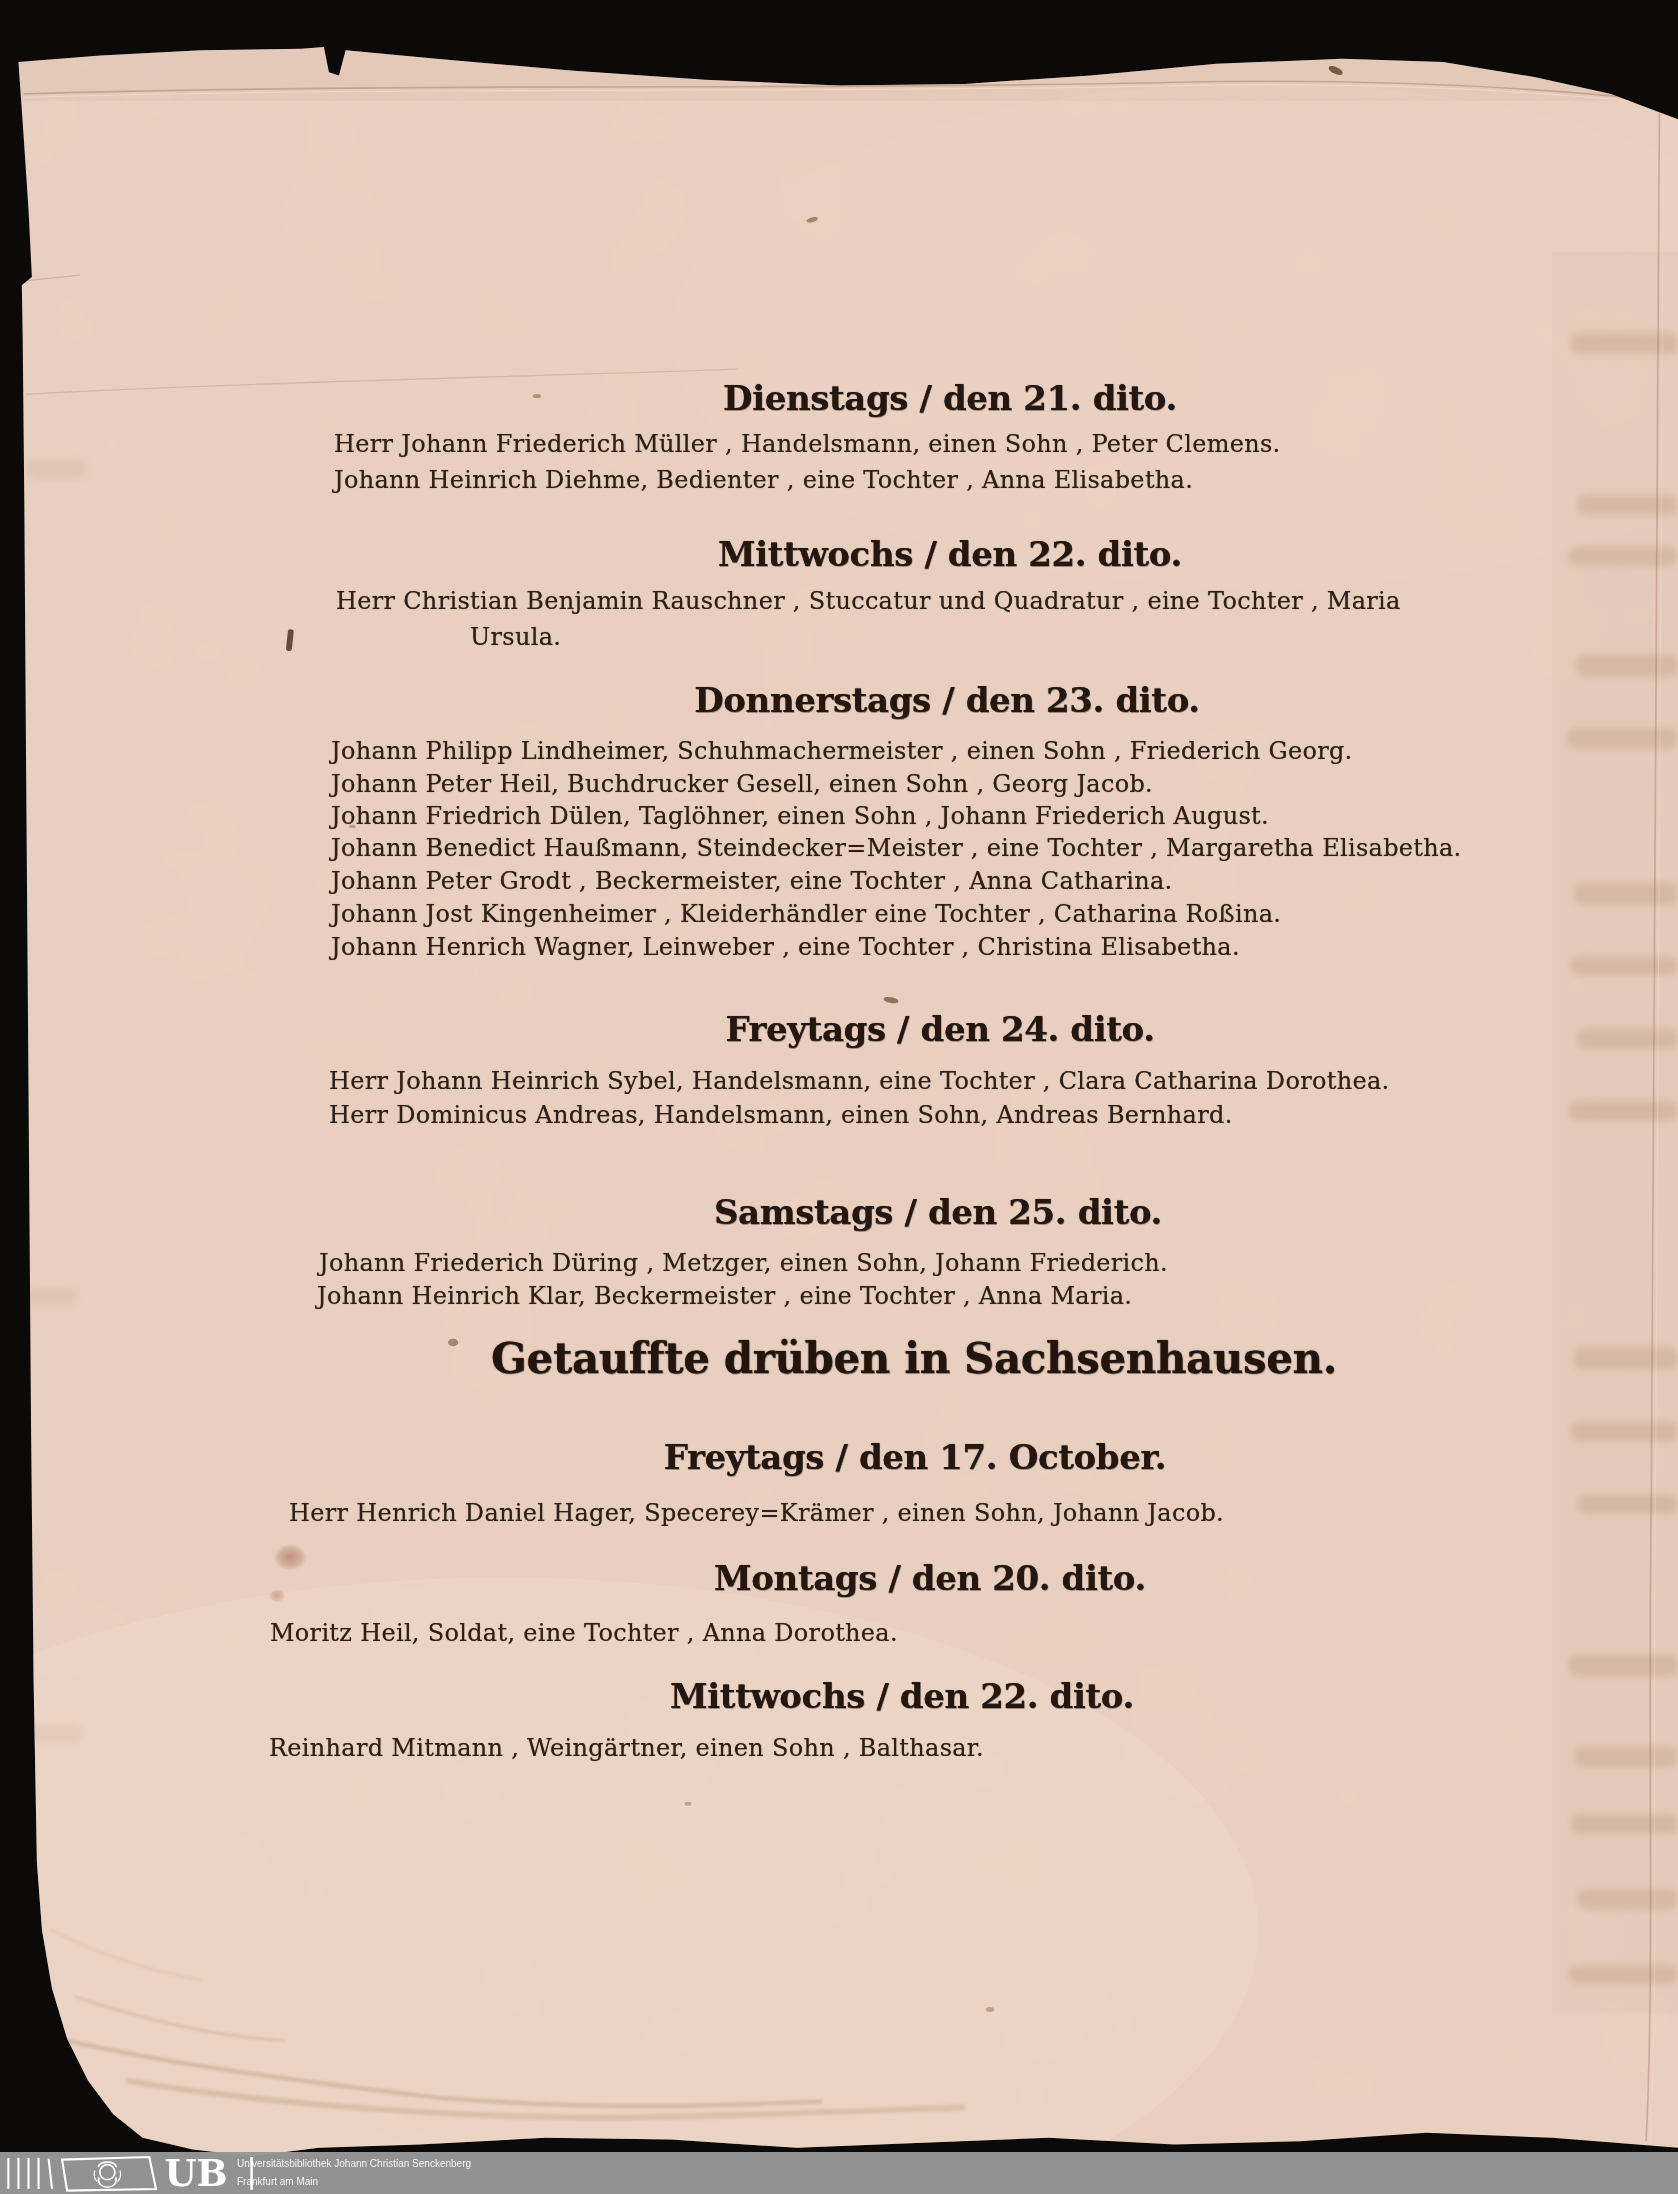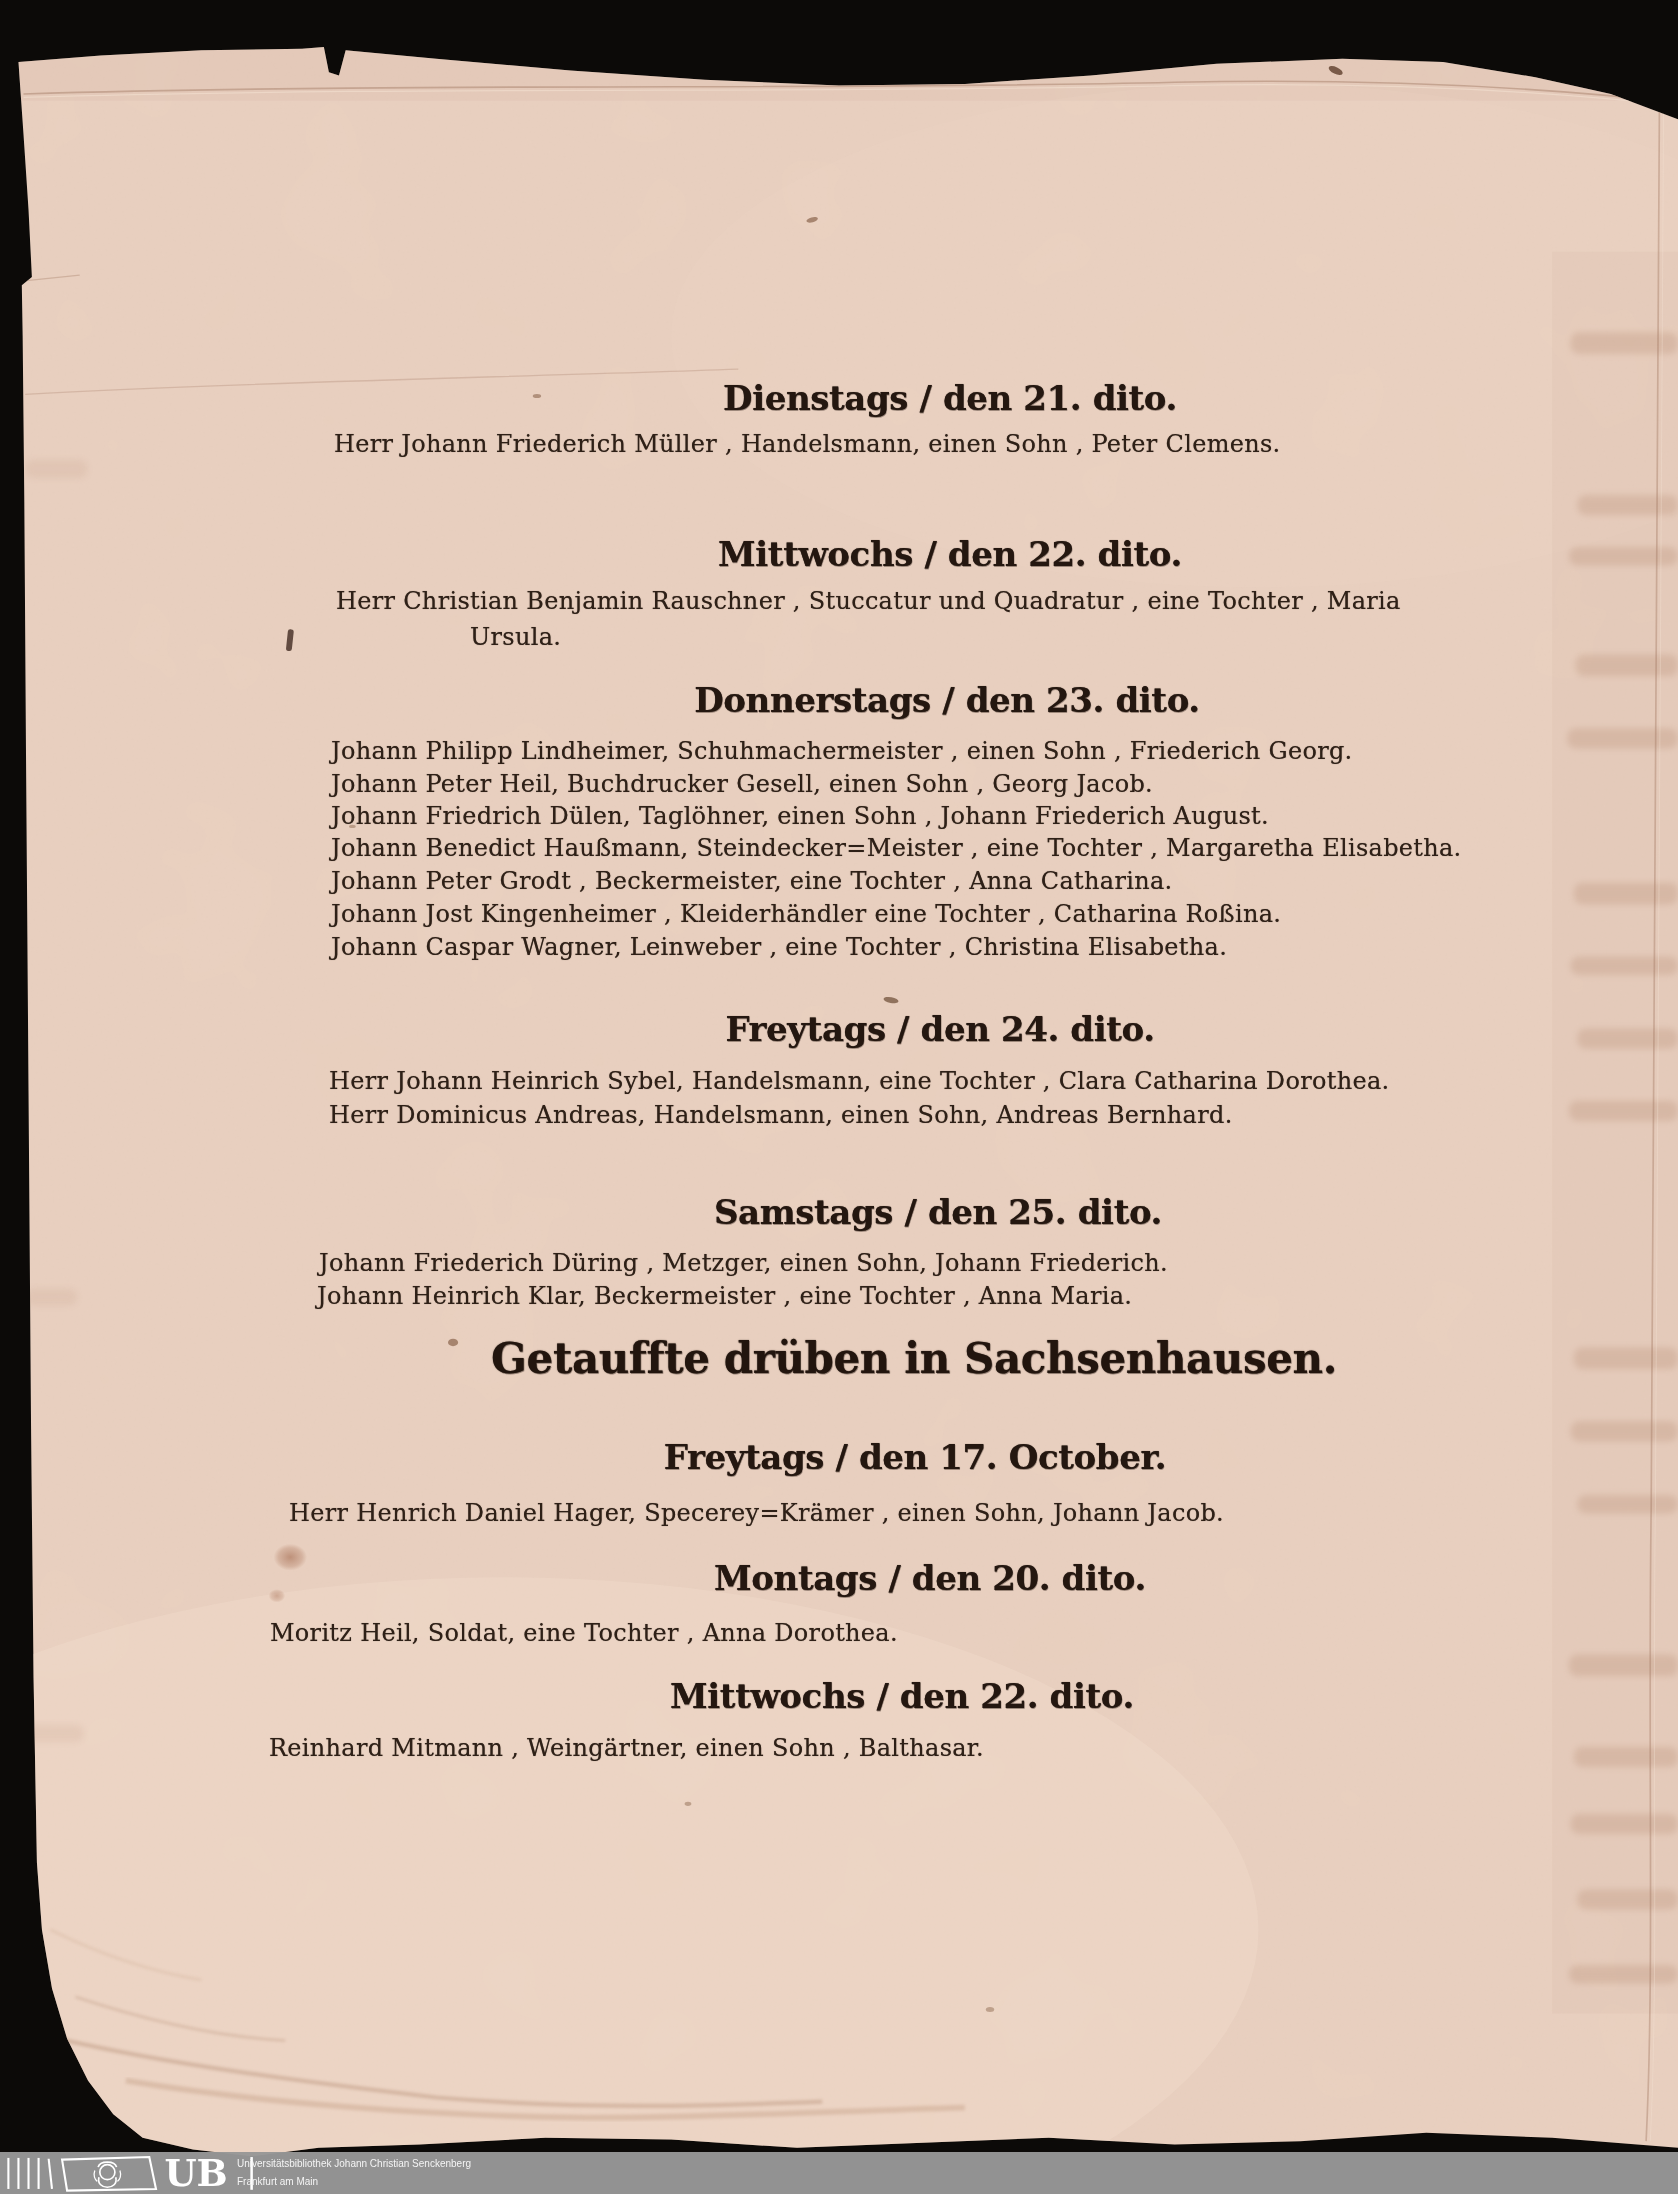--- a/index.html
+++ b/index.html
@@ -149,33 +149,34 @@
         <ellipse cx="346" cy="1856" rx="20" ry="16" fill="url(#stainGrad)"></ellipse>
         <ellipse cx="330" cy="1902" rx="10" ry="8" fill="url(#stainGrad)" opacity="0.7"></ellipse>
       </g>
     </g>
   </svg>
 
   <div class="textlayer">
 
     <div class="day-heading" style="left:950px;top:378px">Dienstags / den 21. dito.</div>
     <div class="entry" style="left:334px;top:430px">Herr Johann Friederich Müller , Handelsmann, einen Sohn , Peter Clemens.</div>
+    <div class="entry" style="left:334px;top:466px">Johann Heinrich Diehme, Bedienter , eine Tochter , Anna Elisabetha.</div>
 
     <div class="day-heading" style="left:950px;top:534px">Mittwochs / den 22. dito.</div>
     <div class="entry" style="left:336px;top:587px">Herr Christian Benjamin Rauschner , Stuccatur und Quadratur , eine Tochter , Maria</div>
     <div class="entry" style="left:470px;top:623px">Ursula.</div>
 
     <div class="day-heading" style="left:947px;top:680px">Donnerstags / den 23. dito.</div>
     <div class="entry" style="left:331px;top:737px">Johann Philipp Lindheimer, Schuhmachermeister , einen Sohn , Friederich Georg.</div>
     <div class="entry" style="left:331px;top:770px">Johann Peter Heil, Buchdrucker Gesell, einen Sohn , Georg Jacob.</div>
     <div class="entry" style="left:331px;top:802px">Johann Friedrich Dülen, Taglöhner, einen Sohn , Johann Friederich August.</div>
     <div class="entry" style="left:331px;top:834px">Johann Benedict Haußmann, Steindecker=Meister , eine Tochter , Margaretha Elisabetha.</div>
     <div class="entry" style="left:331px;top:900px">Johann Jost Kingenheimer , Kleiderhändler eine Tochter , Catharina Roßina.</div>
     <div class="entry" style="left:331px;top:867px">Johann Peter Grodt , Beckermeister, eine Tochter , Anna Catharina.</div>
-    <div class="entry" style="left:331px;top:933px">Johann Caspar Wagner, Leinweber , eine Tochter , Christina Elisabetha.</div>
+    <div class="entry" style="left:331px;top:933px">Johann Henrich Wagner, Leinweber , eine Tochter , Christina Elisabetha.</div>
 
     <div class="day-heading" style="left:940px;top:1009px">Freytags / den 24. dito.</div>
     <div class="entry" style="left:329px;top:1067px">Herr Johann Heinrich Sybel, Handelsmann, eine Tochter , Clara Catharina Dorothea.</div>
     <div class="entry" style="left:329px;top:1101px">Herr Dominicus Andreas, Handelsmann, einen Sohn, Andreas Bernhard.</div>
 
     <div class="day-heading" style="left:938px;top:1192px">Samstags / den 25. dito.</div>
     <div class="entry" style="left:319px;top:1249px">Johann Friederich Düring , Metzger, einen Sohn, Johann Friederich.</div>
     <div class="entry" style="left:317px;top:1282px">Johann Heinrich Klar, Beckermeister , eine Tochter , Anna Maria.</div>
 
     <div class="main-heading" style="left:914px;top:1334px">Getauffte drüben in Sachsenhausen.</div>

